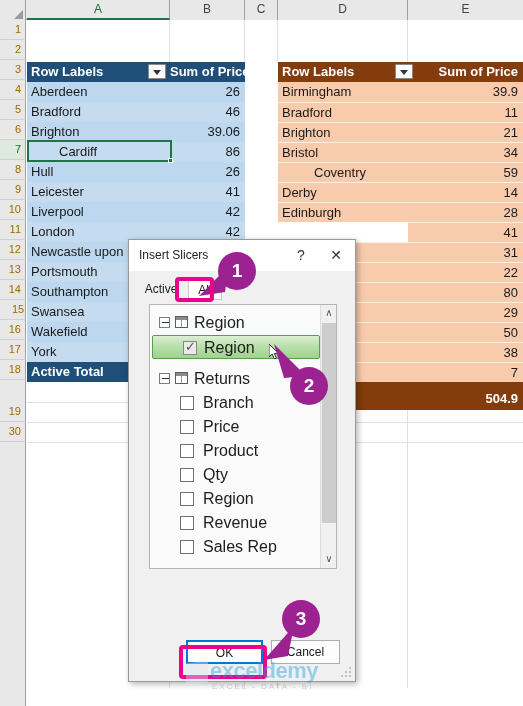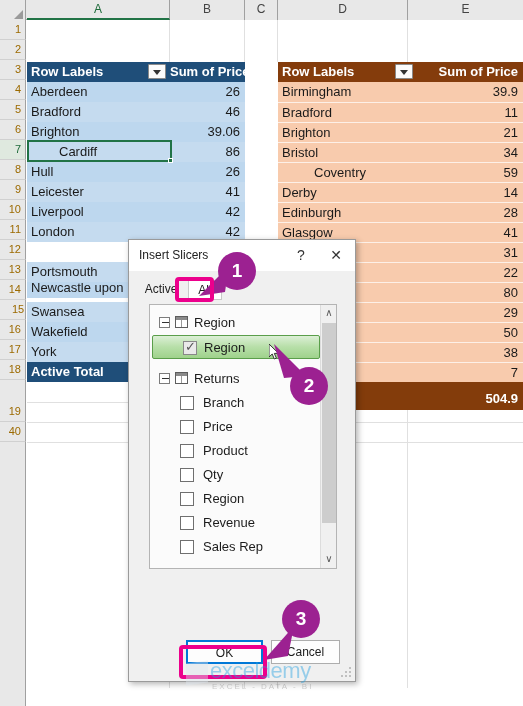--- a/index.html
+++ b/index.html
@@ -80,21 +80,21 @@
   .lrow .expand{ position:absolute; left:9px; top:6px; width:11px; height:11px;
     border:1px solid #7c7c7c; background:#fff; }
   .lrow .expand:before{ content:""; position:absolute; left:2px; top:4px;
     width:7px; height:1px; background:#333; }
   .lrow .tbl-ico{ position:absolute; left:25px; top:5px; width:13px; height:12px;
     border:1px solid #5d5d5d; background:#fff; }
   .lrow .tbl-ico:before{ content:""; position:absolute; left:0; top:0; right:0; height:3px;
     background:#8a8a8a; }
   .lrow .tbl-ico:after{ content:""; position:absolute; left:5px; top:3px; bottom:0;
     width:1px; background:#9a9a9a; }
-  .lrow .ltext{ position:absolute; font-size:13px; color:#1c1c1c; line-height:24px; }
+  .lrow .ltext{ position:absolute; font-size:16px; color:#1c1c1c; line-height:24px; }
   .lrow.group .ltext{ left:44px; }
   .lrow.item .ltext{ left:53px; }
   .lrow.item .cbx{ position:absolute; left:30px; top:5px; width:14px; height:14px;
     border:1px solid #6f6f6f; background:#fff; }
   .lrow.sel{ left:2px; width:168px;
     background:linear-gradient(to bottom,#dcefd6 0%,#b7dfa8 50%,#9fd28c 100%);
     border:1px solid #5a9e4a; border-radius:2px; }
   .lrow.sel .cbx{ background:#e9e9e9; border-color:#888; }
   .lrow.sel .cbx:after{ content:"\2713"; position:absolute; left:1px; top:-3px;
     font-size:13px; color:#555; }
@@ -125,21 +125,21 @@
   .hl-box{ position:absolute; border:4px solid #ec008c; border-radius:4px; }
 
   
   .cursor{ position:absolute; width:12px; height:18px; }
 
   
   .wm{ position:absolute; left:186px; top:660px; width:190px; height:36px;
     opacity:.42; pointer-events:none; }
   .wm .logo{ position:absolute; left:0; top:2px; width:22px; height:22px;
     background:#dfe7ef; transform:skewY(-8deg); }
-  .wm .wtxt{ position:absolute; left:24px; top:-2px; font-size:22px; font-weight:normal;
+  .wm .wtxt{ position:absolute; left:24px; top:-2px; font-size:22px; font-weight:bold;
     color:#1f9fe0; letter-spacing:-.5px; }
   .wm .wsub{ position:absolute; left:26px; top:22px; font-size:8px;
     letter-spacing:2px; color:#8a8a8a; }
 </style>
 </head>
 <body>
 
 <div id="root">
 
   <div class="colhdr-row"></div>
@@ -165,21 +165,21 @@
   <div class="rowhdr" style="top:220px;height:20px;line-height:19px;">11</div>
   <div class="rowhdr" style="top:240px;height:20px;line-height:19px;">12</div>
   <div class="rowhdr" style="top:260px;height:20px;line-height:19px;">13</div>
   <div class="rowhdr" style="top:280px;height:20px;line-height:19px;">14</div>
   <div class="rowhdr" style="top:300px;height:20px;line-height:19px;padding-left:12px;">15</div>
   <div class="rowhdr" style="top:320px;height:20px;line-height:19px;">16</div>
   <div class="rowhdr" style="top:340px;height:20px;line-height:19px;">17</div>
   <div class="rowhdr" style="top:360px;height:20px;line-height:19px;">18</div>
   <div class="rowhdr" style="top:380px;height:22px;border-bottom:none;"></div>
   <div class="rowhdr" style="top:402px;height:20px;line-height:19px;">19</div>
-  <div class="rowhdr" style="top:422px;height:20px;line-height:19px;">40</div>
+  <div class="rowhdr" style="top:422px;height:20px;line-height:19px;">30</div>
   <div class="rowhdr" style="top:442px;height:264px;border-bottom:none;"></div>
 
   <div class="gridarea">
     <div class="vline" style="left:142px;height:22px;top:0;"></div>
     <div class="vline" style="left:217px;height:22px;top:0;"></div>
     <div class="vline" style="left:250px;height:22px;top:0;"></div>
     <div class="vline" style="left:380px;height:22px;top:0;"></div>
     <div class="vline" style="left:142px;height:20px;top:22px;"></div>
     <div class="vline" style="left:217px;height:20px;top:22px;"></div>
     <div class="vline" style="left:250px;height:20px;top:22px;"></div>
@@ -208,24 +208,25 @@
   <div class="cell lbl body-blue2" style="left:27px;top:142px;width:143px;height:20px;padding-left:32px;">Cardiff</div>
   <div class="cell num body-blue2" style="left:170px;top:142px;width:75px;height:20px;">86</div>
   <div class="cell lbl body-blue" style="left:27px;top:162px;width:143px;height:20px;">Hull</div>
   <div class="cell num body-blue" style="left:170px;top:162px;width:75px;height:20px;">26</div>
   <div class="cell lbl body-blue2" style="left:27px;top:182px;width:143px;height:20px;">Leicester</div>
   <div class="cell num body-blue2" style="left:170px;top:182px;width:75px;height:20px;">41</div>
   <div class="cell lbl body-blue" style="left:27px;top:202px;width:143px;height:20px;">Liverpool</div>
   <div class="cell num body-blue" style="left:170px;top:202px;width:75px;height:20px;">42</div>
   <div class="cell lbl body-blue2" style="left:27px;top:222px;width:143px;height:20px;">London</div>
   <div class="cell num body-blue2" style="left:170px;top:222px;width:75px;height:20px;">42</div>
-  <div class="cell lbl body-blue" style="left:27px;top:242px;width:143px;height:20px;margin-top:36px;">Newcastle upon</div>
+  <div class="cell lbl body-blue" style="left:27px;top:242px;width:143px;height:20px;">Newcastle upon</div>
   <div class="cell num body-blue" style="left:170px;top:242px;width:75px;height:20px;"></div>
   <div class="cell lbl body-blue2" style="left:27px;top:262px;width:143px;height:20px;">Portsmouth</div>
   <div class="cell num body-blue2" style="left:170px;top:262px;width:75px;height:20px;"></div>
+  <div class="cell lbl body-blue" style="left:27px;top:282px;width:143px;height:20px;">Southampton</div>
   <div class="cell num body-blue" style="left:170px;top:282px;width:75px;height:20px;"></div>
   <div class="cell lbl body-blue2" style="left:27px;top:302px;width:143px;height:20px;">Swansea</div>
   <div class="cell num body-blue2" style="left:170px;top:302px;width:75px;height:20px;"></div>
   <div class="cell lbl body-blue" style="left:27px;top:322px;width:143px;height:20px;">Wakefield</div>
   <div class="cell num body-blue" style="left:170px;top:322px;width:75px;height:20px;"></div>
   <div class="cell lbl body-blue2" style="left:27px;top:342px;width:143px;height:20px;">York</div>
   <div class="cell num body-blue2" style="left:170px;top:342px;width:75px;height:20px;"></div>
   <div class="cell lbl tot-blue" style="left:27px;top:362px;width:143px;height:20px;">Active Total</div>
   <div class="cell num tot-blue" style="left:170px;top:362px;width:75px;height:20px;"></div>
 
@@ -245,21 +246,20 @@
   <div class="cell lbl body-or" style="left:278px;top:122px;width:130px;height:20px;border-top:1px solid #fdf0e7;">Brighton</div>
   <div class="cell num body-or" style="left:408px;top:122px;width:115px;height:20px;border-top:1px solid #fdf0e7;">21</div>
   <div class="cell lbl body-or" style="left:278px;top:142px;width:130px;height:20px;border-top:1px solid #fdf0e7;">Bristol</div>
   <div class="cell num body-or" style="left:408px;top:142px;width:115px;height:20px;border-top:1px solid #fdf0e7;">34</div>
   <div class="cell lbl body-or" style="left:278px;top:162px;width:130px;height:20px;border-top:1px solid #fdf0e7;padding-left:36px;">Coventry</div>
   <div class="cell num body-or" style="left:408px;top:162px;width:115px;height:20px;border-top:1px solid #fdf0e7;">59</div>
   <div class="cell lbl body-or" style="left:278px;top:182px;width:130px;height:20px;border-top:1px solid #fdf0e7;">Derby</div>
   <div class="cell num body-or" style="left:408px;top:182px;width:115px;height:20px;border-top:1px solid #fdf0e7;">14</div>
   <div class="cell lbl body-or" style="left:278px;top:202px;width:130px;height:20px;border-top:1px solid #fdf0e7;">Edinburgh</div>
   <div class="cell num body-or" style="left:408px;top:202px;width:115px;height:20px;border-top:1px solid #fdf0e7;">28</div>
-  <div class="cell lbl body-or" style="left:278px;top:222px;width:130px;height:20px;border-top:1px solid #fdf0e7;">Glasgow</div>
   <div class="cell num body-or" style="left:408px;top:222px;width:115px;height:20px;border-top:1px solid #fdf0e7;">41</div>
   <div class="cell lbl body-or" style="left:278px;top:242px;width:130px;height:20px;border-top:1px solid #fdf0e7;"></div>
   <div class="cell num body-or" style="left:408px;top:242px;width:115px;height:20px;border-top:1px solid #fdf0e7;">31</div>
   <div class="cell lbl body-or" style="left:278px;top:262px;width:130px;height:20px;border-top:1px solid #fdf0e7;"></div>
   <div class="cell num body-or" style="left:408px;top:262px;width:115px;height:20px;border-top:1px solid #fdf0e7;">22</div>
   <div class="cell lbl body-or" style="left:278px;top:282px;width:130px;height:20px;border-top:1px solid #fdf0e7;"></div>
   <div class="cell num body-or" style="left:408px;top:282px;width:115px;height:20px;border-top:1px solid #fdf0e7;">80</div>
   <div class="cell lbl body-or" style="left:278px;top:302px;width:130px;height:20px;border-top:1px solid #fdf0e7;"></div>
   <div class="cell num body-or" style="left:408px;top:302px;width:115px;height:20px;border-top:1px solid #fdf0e7;">29</div>
   <div class="cell lbl body-or" style="left:278px;top:322px;width:130px;height:20px;border-top:1px solid #fdf0e7;">on Tyne</div>

